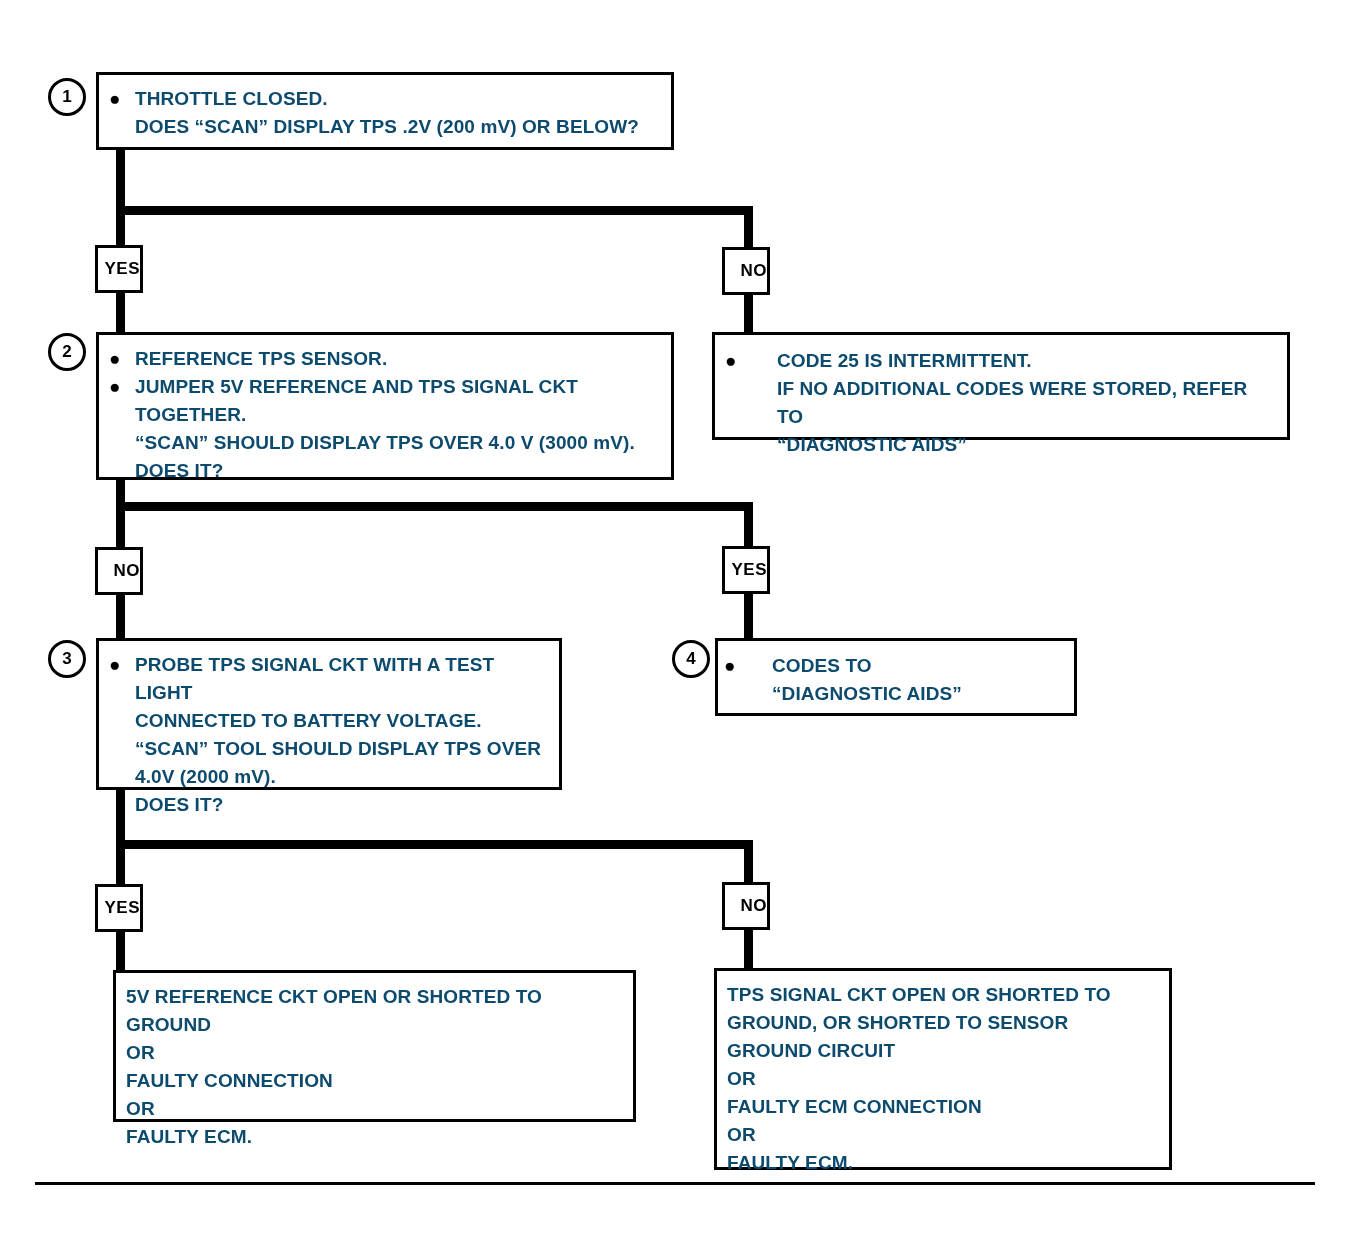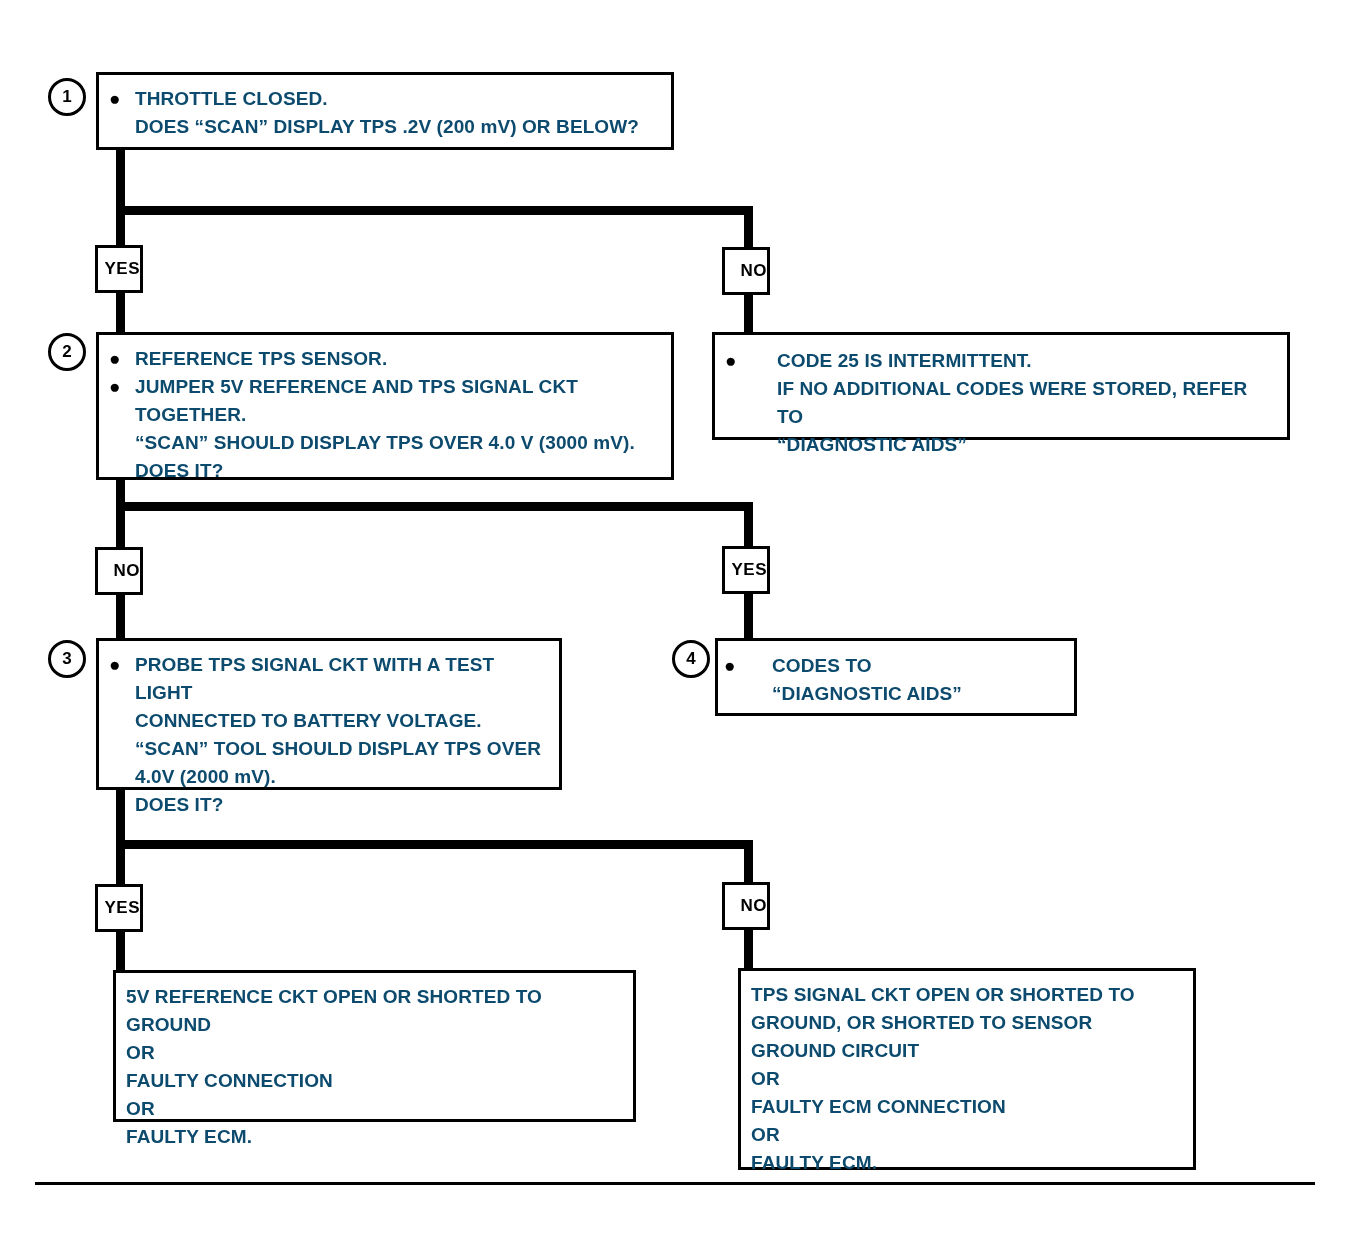--- a/index.html
+++ b/index.html
@@ -217,21 +217,21 @@
   <div class="fbox" id="resultLeft" style="left:94px; top:970px; width:523px; height:152px;margin-left:19px;">
     <div style="padding:10px 10px 0 10px;">
       <div class="btext">5V REFERENCE CKT OPEN OR SHORTED TO GROUND
 OR
 FAULTY CONNECTION
 OR
 FAULTY ECM.</div>
     </div>
   </div>
 
-  <div class="fbox" id="resultRight" style="left:714px; top:968px; width:458px; height:202px;margin-left:24px;">
+  <div class="fbox" id="resultRight" style="left:714px; top:968px; width:458px; height:202px;">
     <div style="padding:10px 10px 0 10px;">
       <div class="btext">TPS SIGNAL CKT OPEN OR SHORTED TO
 GROUND, OR SHORTED TO SENSOR
 GROUND CIRCUIT
 OR
 FAULTY ECM CONNECTION
 OR
 FAULTY ECM.</div>
     </div>
   </div>

